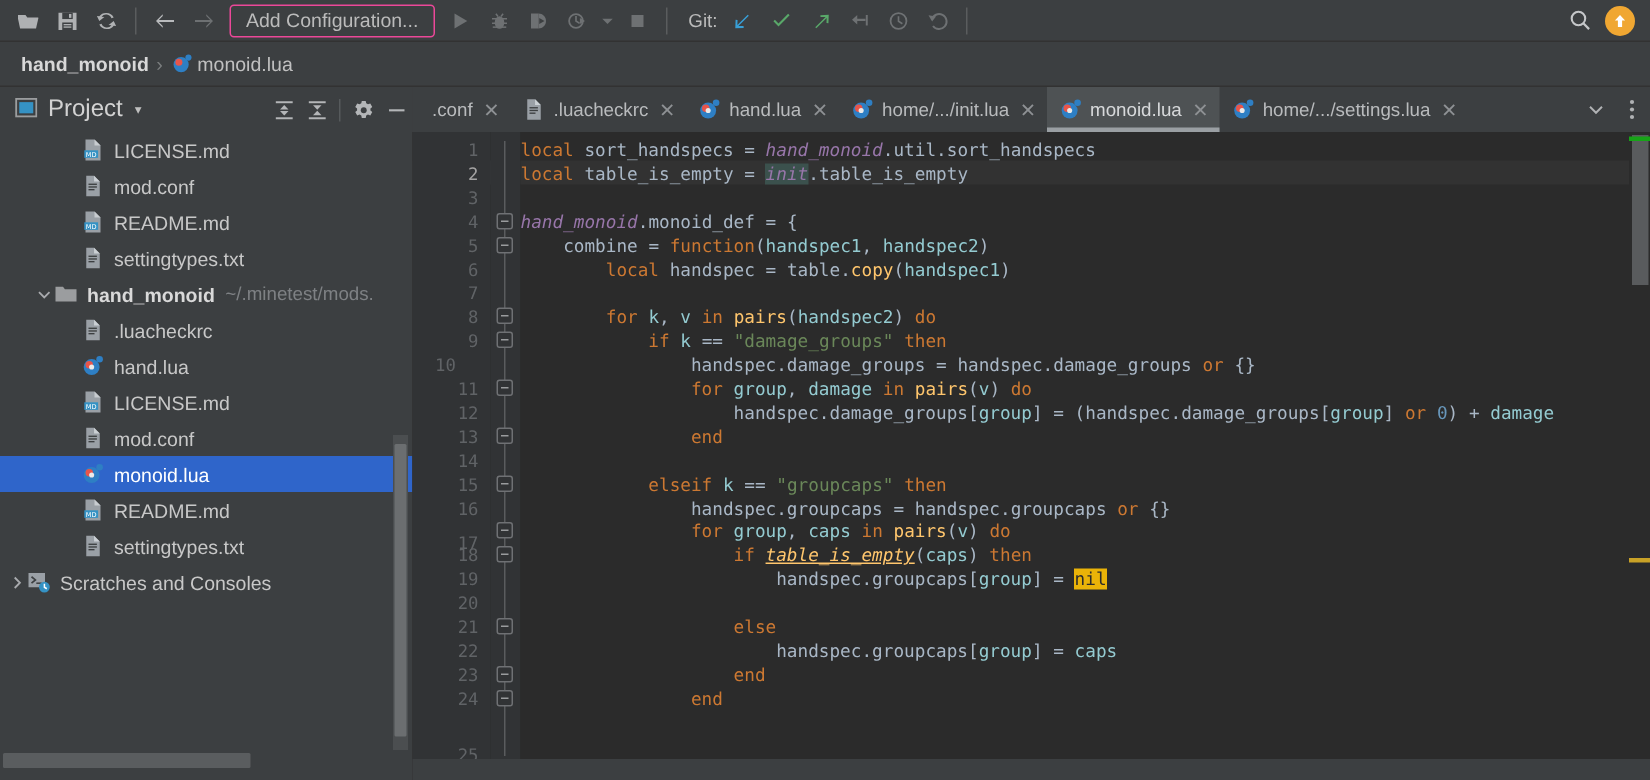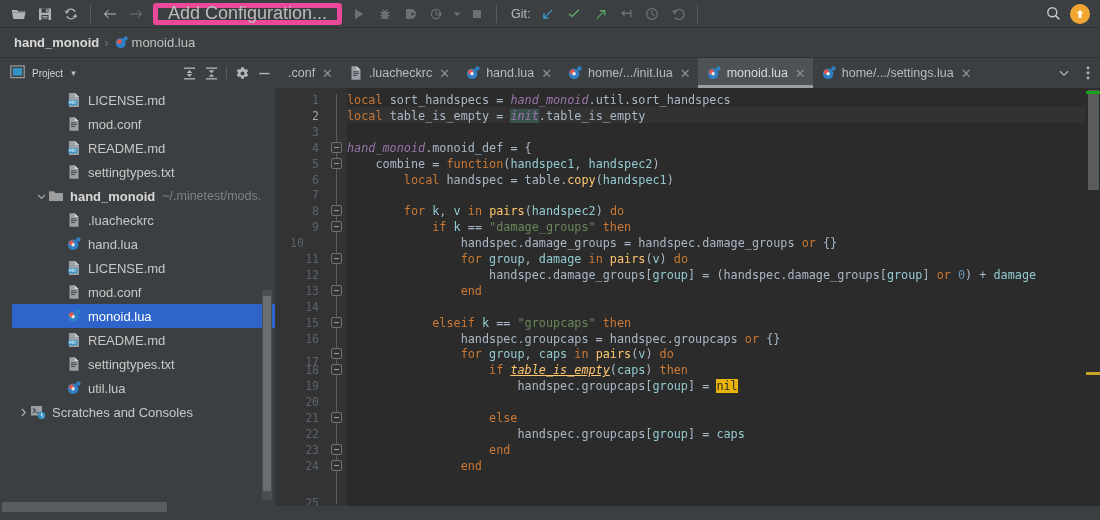--- a/index.html
+++ b/index.html
@@ -22,22 +22,22 @@
     width: 26px; height: 24px;
     display: flex; align-items: center; justify-content: center;
     color: #afb1b3;
     flex: 0 0 auto;
   }
   .tb-icon svg { display: block; }
   .tb-sep { width: 1px; height: 18px; background: #5a5d5e; margin: 0 6px; flex:0 0 auto;}
   .tb-gap { width: 6px; flex: 0 0 auto; }
   .config-btn {
     height: 22px; padding: 0 10px;
-    border: 5px solid #ec4899; border-radius: 3px;
-    color: #bbbbbb; font-size: 18px;
+    border: 1px solid #ec4899; border-radius: 3px;
+    color: #bbbbbb; font-size: 13px;
     display: flex; align-items: center;
     background: transparent;
     margin: 0 4px;
   }
   .git-label { color: #bbbbbb; font-size: 12.5px; margin: 0 4px 0 8px; }
   .tb-spacer { flex: 1 1 auto; }
   .avatar-btn {
     width: 20px; height: 20px; border-radius: 50%;
     background: #f0a732;
     display: flex; align-items: center; justify-content: center;
@@ -56,32 +56,32 @@
   .crumb-sep { color: #7a7d7e; font-size: 13px; margin: 0 5px; }
   .crumb-file { color: #c0c0c0; font-size: 13px; }
 
   
   .proj-header {
     position: absolute; left: 0; top: 58px; width: 275px; height: 30px;
     background: #3c3f41;
     display: flex; align-items: center;
     padding-left: 10px;
   }
-  .proj-title { color: #d2d2d2; font-size: 10px; margin-left: 6px; }
+  .proj-title { color: #d2d2d2; font-size: 16px; margin-left: 6px; }
   .proj-caret { margin-left: 8px; color: #c0c0c0; font-size: 9px; }
   .ph-spacer { flex: 1 1 auto; }
   .ph-icon {
     width: 22px; height: 22px; display:flex; align-items:center; justify-content:center;
     color: #b4b6b8;
   }
   .ph-sep { width: 1px; height: 15px; background: #565a5c; margin: 0 4px; }
 
   
   .sidebar {
-    position: absolute; left: 12px; top: 88px; width: 275px; height: 412px;
+    position: absolute; left: 0; top: 88px; width: 275px; height: 412px;
     background: #3c3f41;
     overflow: hidden;
   }
   .tree-row {
     height: 24px; display: flex; align-items: center;
     white-space: nowrap; padding-right: 4px;
   }
   .tree-row.selected { background: #2f65ca; }
   .tw-arrow {
     width: 14px; display: flex; align-items: center; justify-content: center;
@@ -555,31 +555,20 @@
         <span class="tw-indent" style="width: 40px;"></span>
         <span class="tw-arrow"></span>
         <span class="ficon"><svg width="16" height="16" viewBox="0 0 16 16">
             <path d="M3.5 1.2h5.2l3.8 3.8v9.8H3.5z" fill="#9aa0a6"></path>
             <path d="M8.7 1.2l3.8 3.8H8.7z" fill="#cbd0d4"></path>
             <rect x="5" y="6.4" width="5.6" height="0.9" fill="#3c3f41"></rect>
             <rect x="5" y="8.2" width="5.6" height="0.9" fill="#3c3f41"></rect>
             <rect x="5" y="10" width="4" height="0.9" fill="#3c3f41"></rect>
           </svg></span>
         <span class="tree-label">settingtypes.txt</span>
-      </div>
-      <div class="tree-row">
-        <span class="tw-indent" style="width: 40px;"></span>
-        <span class="tw-arrow"></span>
-        <span class="ficon"><svg width="16" height="16" viewBox="0 0 16 16">
-            <circle cx="7.1" cy="8.7" r="5.3" fill="#2e7fc4"></circle>
-            <circle cx="5.5" cy="7.1" r="2.5" fill="#e8554a"></circle>
-            <circle cx="12.4" cy="3.5" r="2.2" fill="#2e7fc4"></circle>
-            <circle cx="7.1" cy="8.7" r="1.7" fill="#eaeaea"></circle>
-          </svg></span>
-        <span class="tree-label">util.lua</span>
       </div>
       <div class="tree-row">
         <span class="tw-indent" style="width: 4px;"></span>
         <span class="tw-arrow">
           <svg width="9" height="9" viewBox="0 0 9 9">
             <path d="M2.8 1 6.3 4.5 2.8 8" stroke="#a9abae" stroke-width="1.2" fill="none"></path>
           </svg>
         </span>
         <span class="ficon"><svg width="16" height="16" viewBox="0 0 16 16">
             <rect x="1" y="2" width="11" height="9.5" fill="#9aa0a6"></rect>

